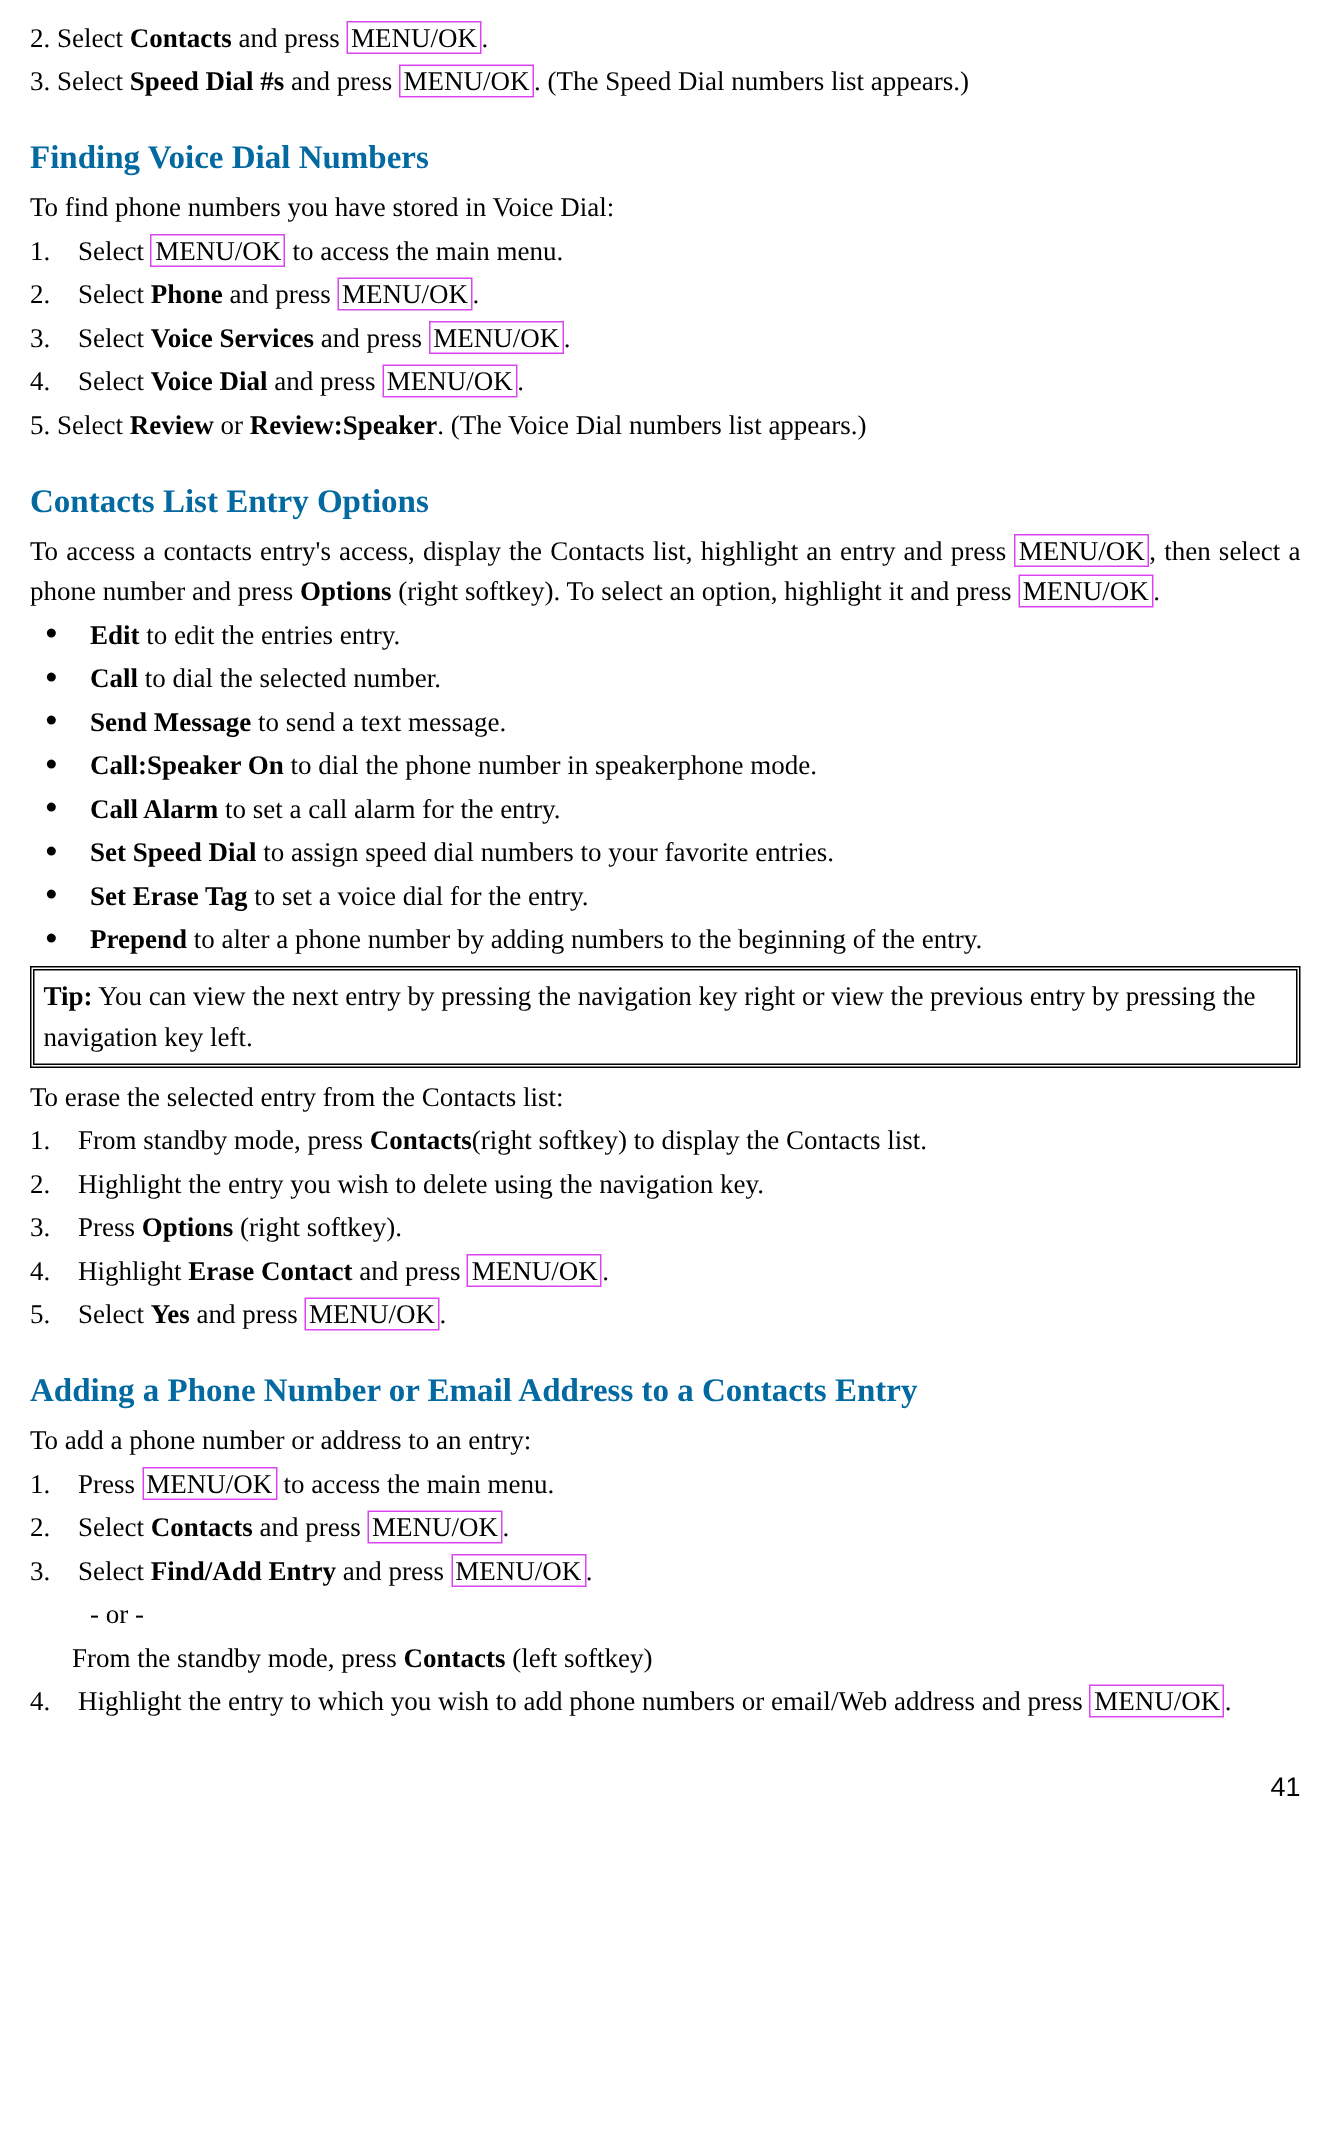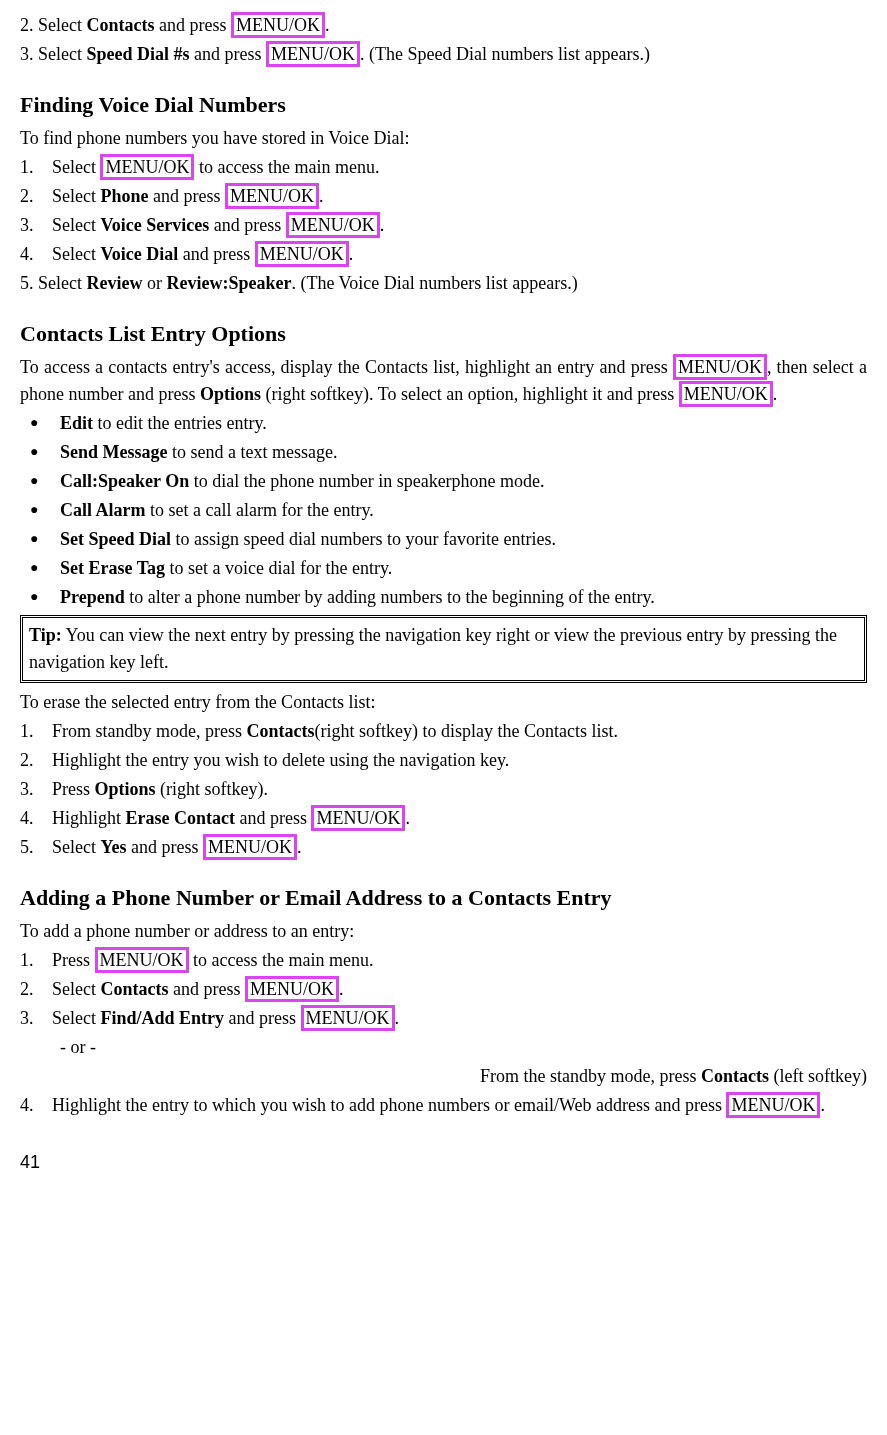--- a/index.html
+++ b/index.html
@@ -6,31 +6,31 @@
       font-family: Georgia, 'Times New Roman', serif;
       font-size: 18px;
       line-height: 1.5;
       color: #000;
       max-width: 887px;
       margin: 0 auto;
       padding: 10px 20px;
       background: #fff;
     }
     .heading {
-      color: #000000;
+      color: #0369a1;
       font-weight: bold;
       font-size: 22px;
       margin-top: 20px;
       margin-bottom: 4px;
     }
     .bold {
       font-weight: bold;
     }
     .box {
-      border: 3px solid #d946ef;
+      border: 1px solid #d946ef;
       display: inline;
       padding: 0 2px;
     }
     .para {
       margin: 2px 0;
     }
     .justify {
       text-align: justify;
     }
     .bullets {
@@ -49,21 +49,21 @@
       left: 0;
       font-size: 14px;
       top: 2px;
     }
     .tipbox {
       border: 3px double #000;
       padding: 4px 6px;
       margin: 4px 0 6px 0;
     }
     .page-num {
-      text-align: left;
+      text-align: right;
       margin-top: 30px;
       font-family: Arial, sans-serif;
     }
     .indent {
       padding-left: 28px;
     }
     .numlist {
       padding-left: 0;
     }
     .numlist .numitem {
@@ -114,20 +114,21 @@
   <span>5. Select </span><span class="bold">Review</span><span> or </span><span class="bold">Review:Speaker</span><span>. (The Voice Dial numbers list appears.)</span>
 </div>
 
 <div class="heading">Contacts List Entry Options</div>
 <div class="para justify">
   <span>To access a contacts entry's access, display the Contacts list, highlight an entry and press </span><span class="box">MENU/OK</span><span>, then select a phone number and press </span><span class="bold">Options</span><span> (right softkey). To select an option, highlight it and press </span><span class="box">MENU/OK</span><span>.</span>
 </div>
 
 <ul class="bullets">
   <li><span class="bold">Edit</span><span> to edit the entries entry.</span></li>
+  <li><span class="bold">Call</span><span> to dial the selected number.</span></li>
   <li><span class="bold">Send Message</span><span> to send a text message.</span></li>
   <li><span class="bold">Call:Speaker On</span><span> to dial the phone number in speakerphone mode.</span></li>
   <li><span class="bold">Call Alarm</span><span> to set a call alarm for the entry.</span></li>
   <li><span class="bold">Set Speed Dial</span><span> to assign speed dial numbers to your favorite entries.</span></li>
   <li><span class="bold">Set Erase Tag</span><span> to set a voice dial for the entry.</span></li>
   <li><span class="bold">Prepend</span><span> to alter a phone number by adding numbers to the beginning of the entry.</span></li>
 </ul>
 
 <div class="tipbox">
   <span class="bold">Tip:</span><span> You can view the next entry by pressing the navigation key right or view the previous entry by pressing the navigation key left.</span>
@@ -168,21 +169,21 @@
   <div class="numitem">
     <span class="num">2.</span>
     <span class="txt"><span>Select </span><span class="bold">Contacts</span><span> and press </span><span class="box">MENU/OK</span><span>.</span></span>
   </div>
   <div class="numitem">
     <span class="num">3.</span>
     <span class="txt"><span>Select </span><span class="bold">Find/Add Entry</span><span> and press </span><span class="box">MENU/OK</span><span>.</span></span>
   </div>
 </div>
 <div class="para indent" style="padding-left:40px;">- or -</div>
-<div class="para" style="padding-left:28px;text-align:right;">
+<div class="para" style="padding-left:28px;">
   <span>From the standby mode, press </span><span class="bold">Contacts</span><span> (left softkey)</span>
 </div>
 <div class="numlist">
   <div class="numitem">
     <span class="num">4.</span>
     <span class="txt justify"><span>Highlight the entry to which you wish to add phone numbers or email/Web address and press </span><span class="box">MENU/OK</span><span>.</span></span>
   </div>
 </div>
 
 <div class="page-num">41</div>

